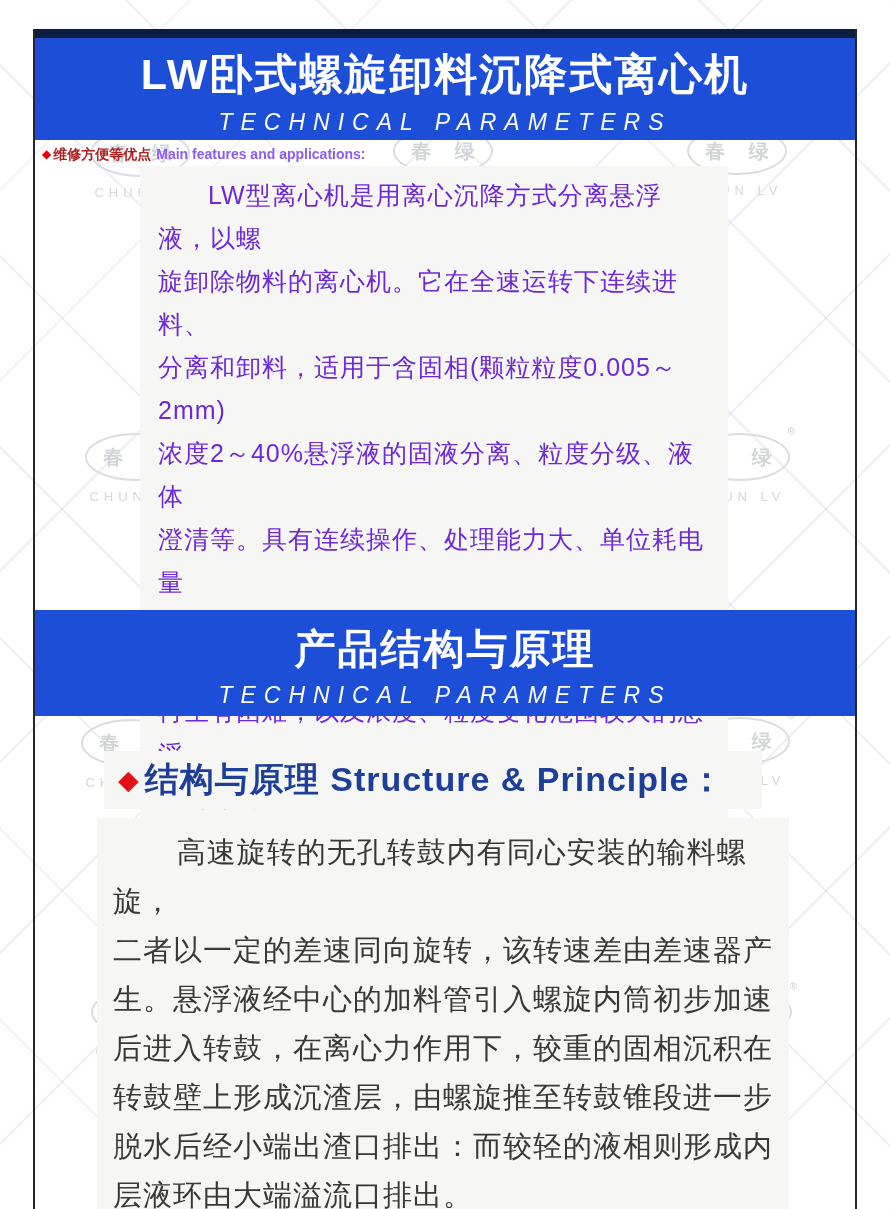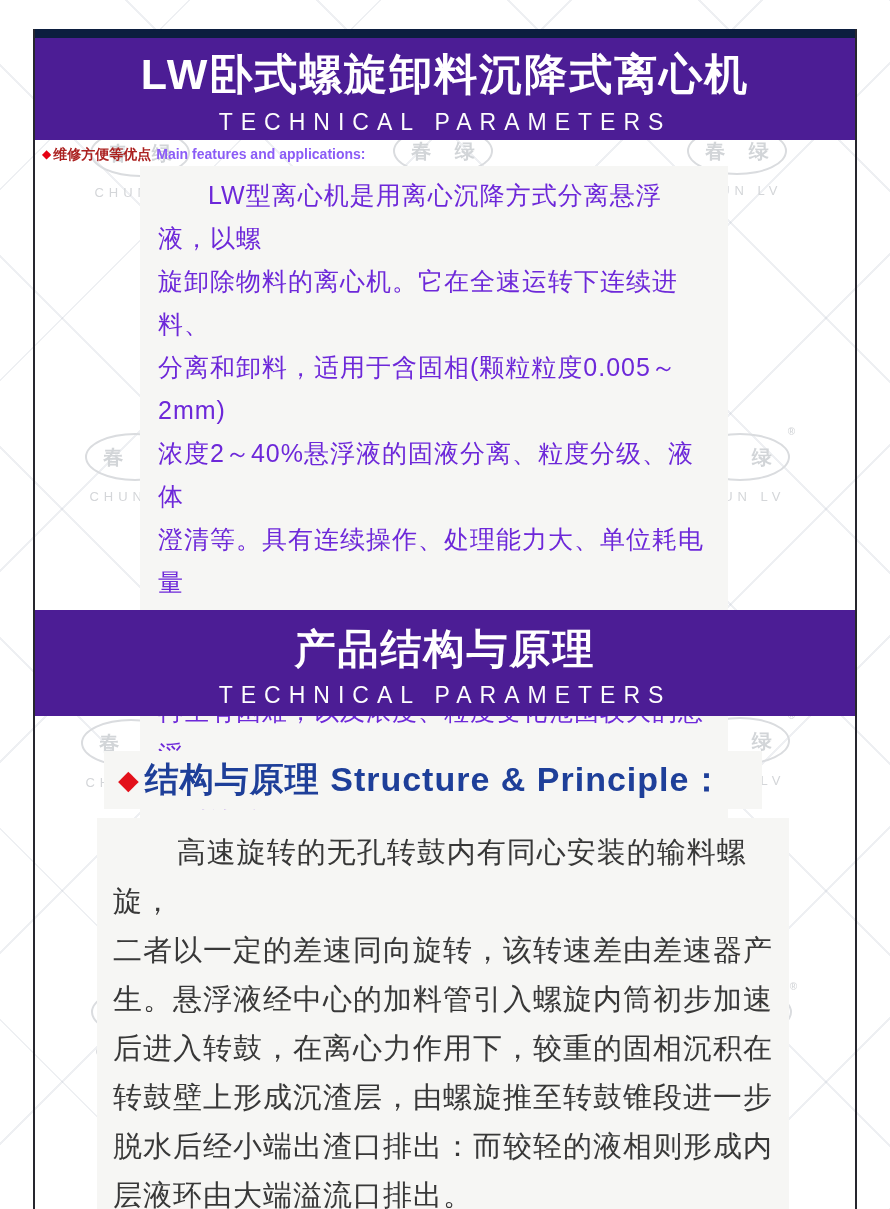--- a/index.html
+++ b/index.html
@@ -19,27 +19,27 @@
     font-size:20px;letter-spacing:9px;text-indent:9px;color:#d2d5d8;font-weight:bold;}
   .wm-reg{position:absolute;top:-9px;right:-7px;font-size:10px;letter-spacing:0;text-indent:0;color:#d6d8db;}
   .wm-en{margin-top:8px;font-size:13px;letter-spacing:5px;color:#d4d6d9;}
 
   
   .frame{position:absolute;left:33px;top:29px;width:824px;height:1180px;z-index:6;
     border-left:2px solid #26262e;border-right:2px solid #26262e;box-sizing:border-box;pointer-events:none;}
 
   .topbar{position:absolute;left:35px;top:29px;width:820px;height:9px;background:#0c1e3f;z-index:3;}
 
-  .banner{position:absolute;left:35px;width:820px;background:#4c1d95;color:#fff;text-align:center;z-index:3;}
+  .banner{position:absolute;left:35px;width:820px;background:#1d4ed8;color:#fff;text-align:center;z-index:3;}
   .banner1{top:38px;height:102px;}
   .banner2{top:610px;height:106px;}
   .banner-title{font-weight:bold;letter-spacing:2px;}
   .banner1 .banner-title{font-size:43px;margin-top:8px;}
   .banner2 .banner-title{font-size:41px;margin-top:12px;}
-  .banner-sub{font-size:23px;letter-spacing:8px;margin-top:5px;color:#fdfdfd;font-weight:400;}
+  .banner-sub{font-size:23px;letter-spacing:8px;margin-top:5px;color:#fdfdfd;font-weight:400;font-style:italic;}
 
   .features{position:absolute;left:42px;top:146px;z-index:4;font-size:14px;font-weight:bold;white-space:nowrap;}
   .features .bullet{color:#e60012;font-size:12px;margin-right:2px;vertical-align:1px;}
   .f-cn{color:#ab2120;}
   .f-en{color:#8b5cf6;margin-left:5px;}
 
   .para{position:absolute;z-index:3;background:#f6f6f4;white-space:pre-line;color:#6d28d9;box-sizing:border-box;}
   .para1{left:140px;top:166px;width:588px;padding:8px 18px 22px 18px;
     font-size:25px;line-height:43px;letter-spacing:1px;text-indent:2em;}
   .para2{left:97px;top:818px;width:692px;padding:10px 16px 26px 16px;

